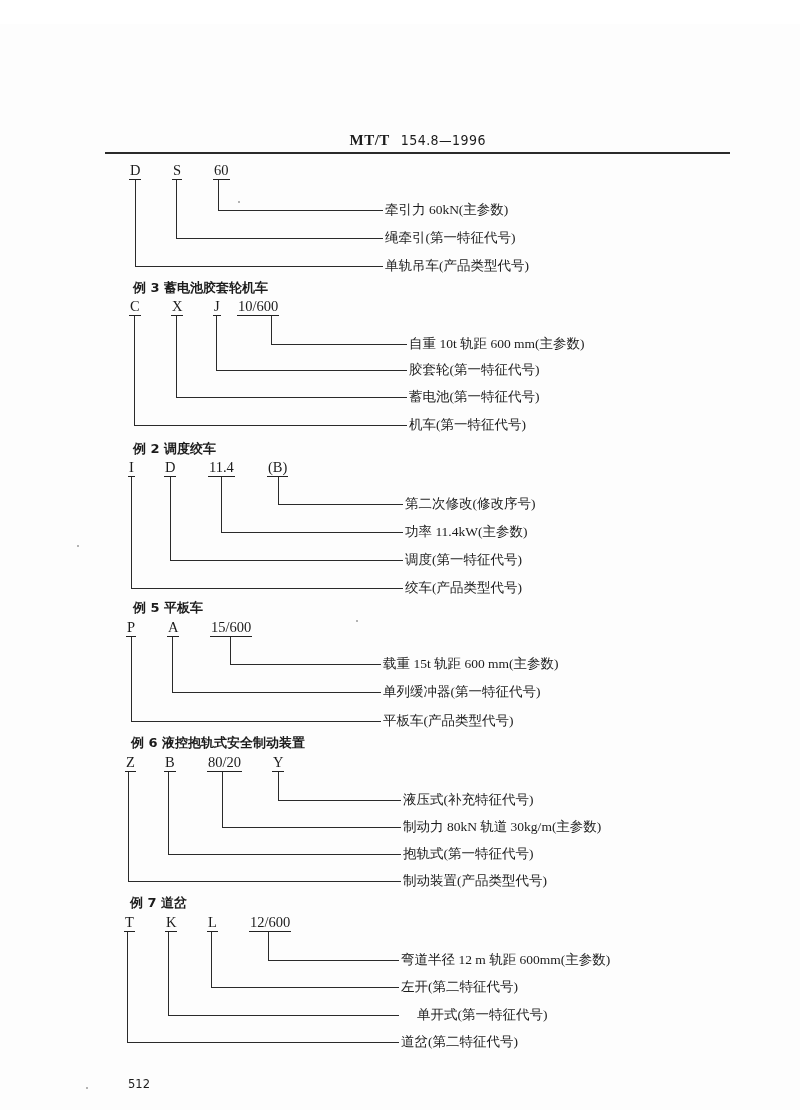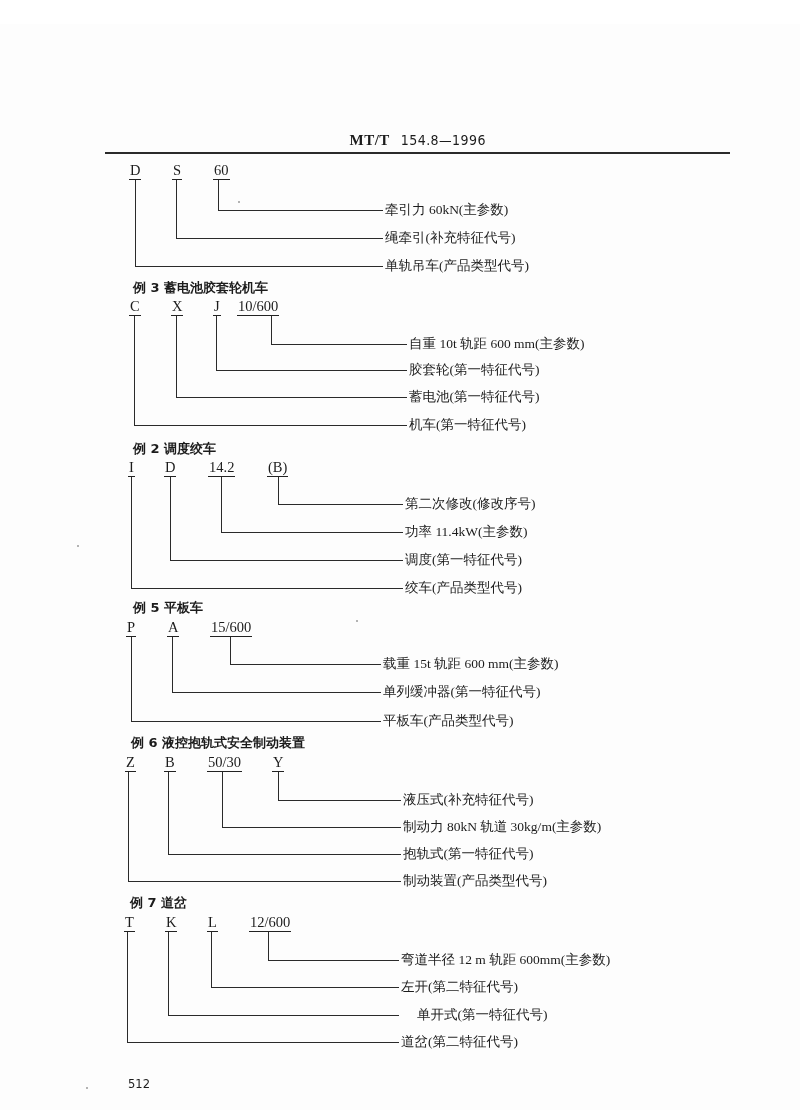--- a/index.html
+++ b/index.html
@@ -31,21 +31,21 @@
   <div>
     <span class="code" style="left:129px;top:139px">D</span>
     <span class="code" style="left:172px;top:139px">S</span>
     <span class="code" style="left:213px;top:139px">60</span>
 
     <div class="conn" style="left:218px;top:156px;width:165px;height:31px"></div>
     <div class="conn" style="left:176px;top:156px;width:207px;height:59px"></div>
     <div class="conn" style="left:135px;top:156px;width:248px;height:87px"></div>
 
     <span class="lbl" style="left:385px;top:177px">牵引力 60kN(主参数)</span>
-    <span class="lbl" style="left:385px;top:205px">绳牵引(补充特征代号)</span>
+    <span class="lbl" style="left:385px;top:205px">绳牵引(第一特征代号)</span>
     <span class="lbl" style="left:385px;top:233px">单轨吊车(产品类型代号)</span>
   </div>
 
   <div>
     <span class="ttl" style="left:133px;top:255px">例 3 蓄电池胶套轮机车</span>
 
     <span class="code" style="left:129px;top:275px">C</span>
     <span class="code" style="left:171px;top:275px">X</span>
     <span class="code" style="left:213px;top:275px">J</span>
     <span class="code" style="left:237px;top:275px">10/600</span>
@@ -59,21 +59,21 @@
     <span class="lbl" style="left:409px;top:337px">胶套轮(第一特征代号)</span>
     <span class="lbl" style="left:409px;top:364px">蓄电池(第一特征代号)</span>
     <span class="lbl" style="left:409px;top:392px">机车(第一特征代号)</span>
   </div>
 
   <div>
     <span class="ttl" style="left:133px;top:416px">例 2 调度绞车</span>
 
     <span class="code" style="left:128px;top:436px">I</span>
     <span class="code" style="left:164px;top:436px">D</span>
-    <span class="code" style="left:208px;top:436px">14.2</span>
+    <span class="code" style="left:208px;top:436px">11.4</span>
     <span class="code" style="left:267px;top:436px">(B)</span>
 
     <div class="conn" style="left:278px;top:453px;width:125px;height:28px"></div>
     <div class="conn" style="left:221px;top:453px;width:182px;height:56px"></div>
     <div class="conn" style="left:170px;top:453px;width:233px;height:84px"></div>
     <div class="conn" style="left:131px;top:453px;width:272px;height:112px"></div>
 
     <span class="lbl" style="left:405px;top:471px">第二次修改(修改序号)</span>
     <span class="lbl" style="left:405px;top:499px">功率 11.4kW(主参数)</span>
     <span class="lbl" style="left:405px;top:527px">调度(第一特征代号)</span>
@@ -94,21 +94,21 @@
     <span class="lbl" style="left:383px;top:631px">载重 15t 轨距 600 mm(主参数)</span>
     <span class="lbl" style="left:383px;top:659px">单列缓冲器(第一特征代号)</span>
     <span class="lbl" style="left:383px;top:688px">平板车(产品类型代号)</span>
   </div>
 
   <div>
     <span class="ttl" style="left:131px;top:710px">例 6 液控抱轨式安全制动装置</span>
 
     <span class="code" style="left:125px;top:731px">Z</span>
     <span class="code" style="left:164px;top:731px">B</span>
-    <span class="code" style="left:207px;top:731px">50/30</span>
+    <span class="code" style="left:207px;top:731px">80/20</span>
     <span class="code" style="left:272px;top:731px">Y</span>
 
     <div class="conn" style="left:278px;top:748px;width:123px;height:29px"></div>
     <div class="conn" style="left:222px;top:748px;width:179px;height:56px"></div>
     <div class="conn" style="left:168px;top:748px;width:233px;height:83px"></div>
     <div class="conn" style="left:128px;top:748px;width:273px;height:110px"></div>
 
     <span class="lbl" style="left:403px;top:767px">液压式(补充特征代号)</span>
     <span class="lbl" style="left:403px;top:794px">制动力 80kN 轨道 30kg/m(主参数)</span>
     <span class="lbl" style="left:403px;top:821px">抱轨式(第一特征代号)</span>

